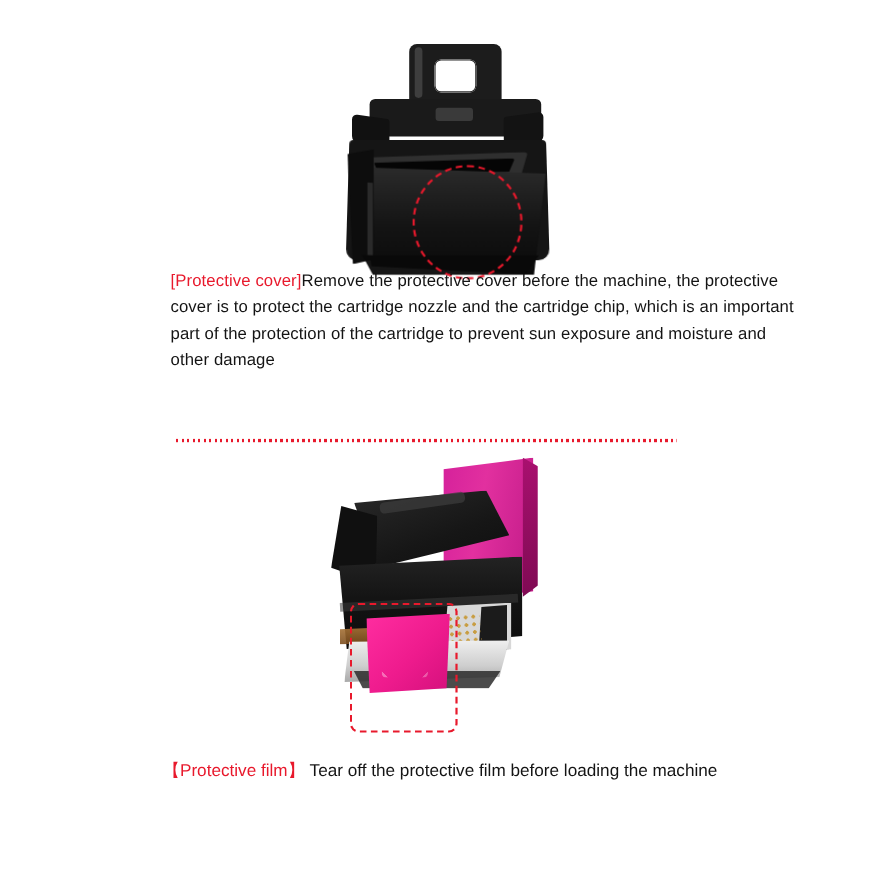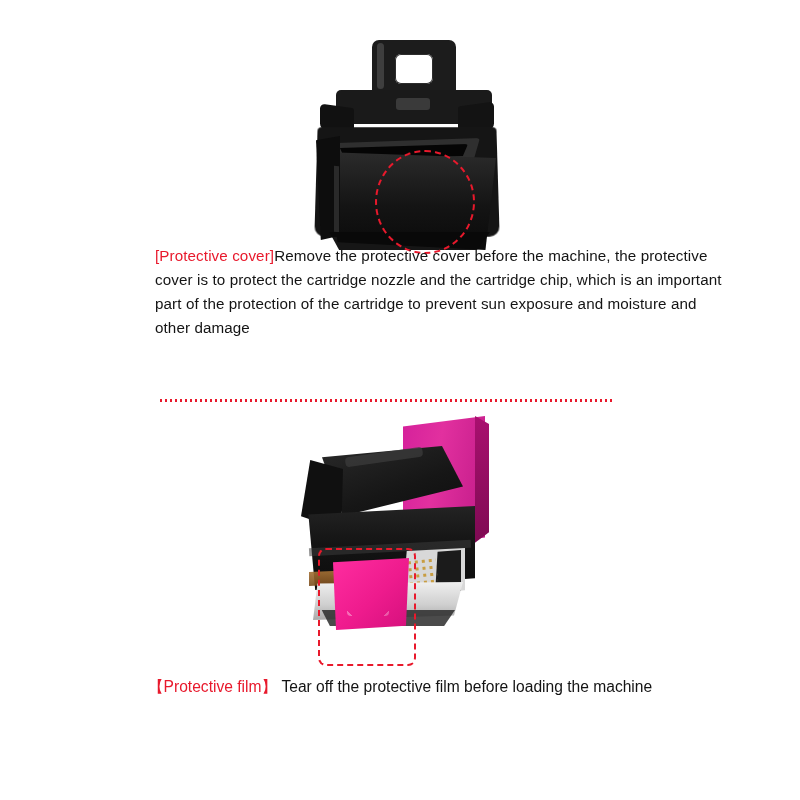--- a/index.html
+++ b/index.html
@@ -392,21 +392,21 @@
     border: 2px dashed #e8192c;
     border-radius: 8px;
     box-sizing: border-box;
     background: transparent;
   }
 
   
   .sec2-text {
     position: absolute;
     left: 148px;
-    top: 676px;
+    top: 690px;
     width: 620px;
     font-size: 15.6px;
     line-height: 22px;
     color: #141414;
   }
   .sec2-text .tag-red {
     font-weight: 400;
   }
   .bracket {
     color: #e8192c;

